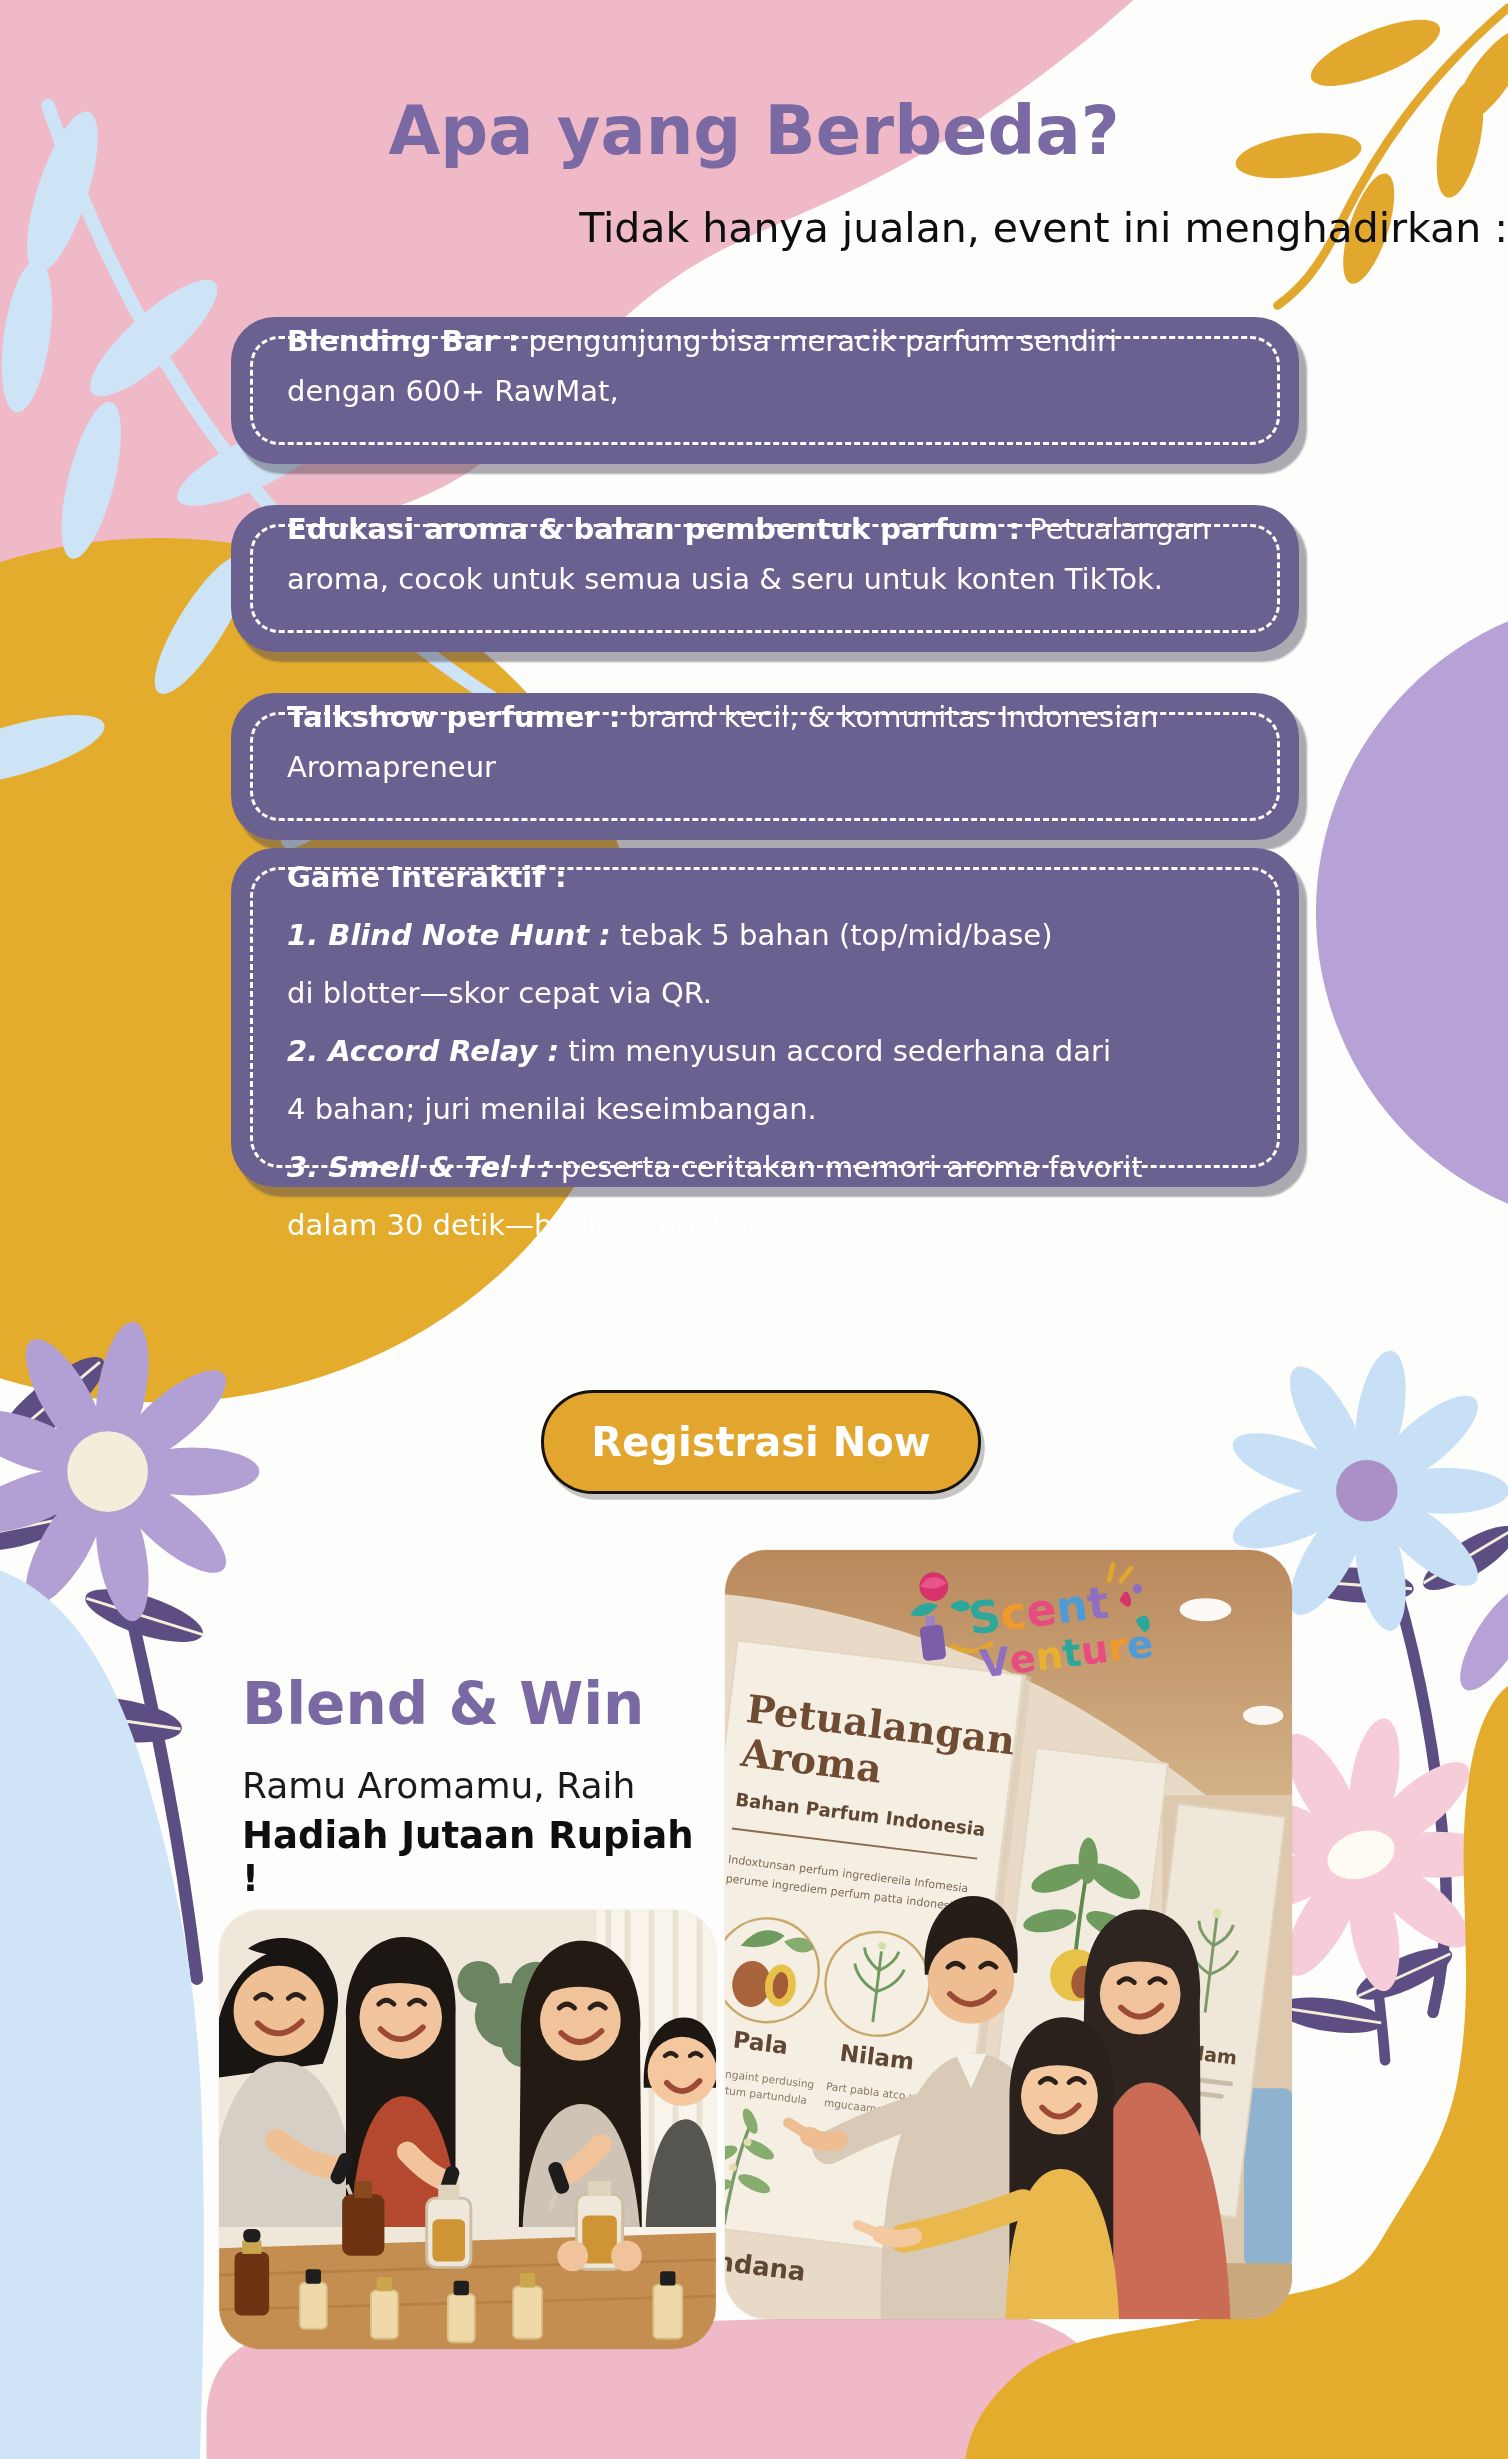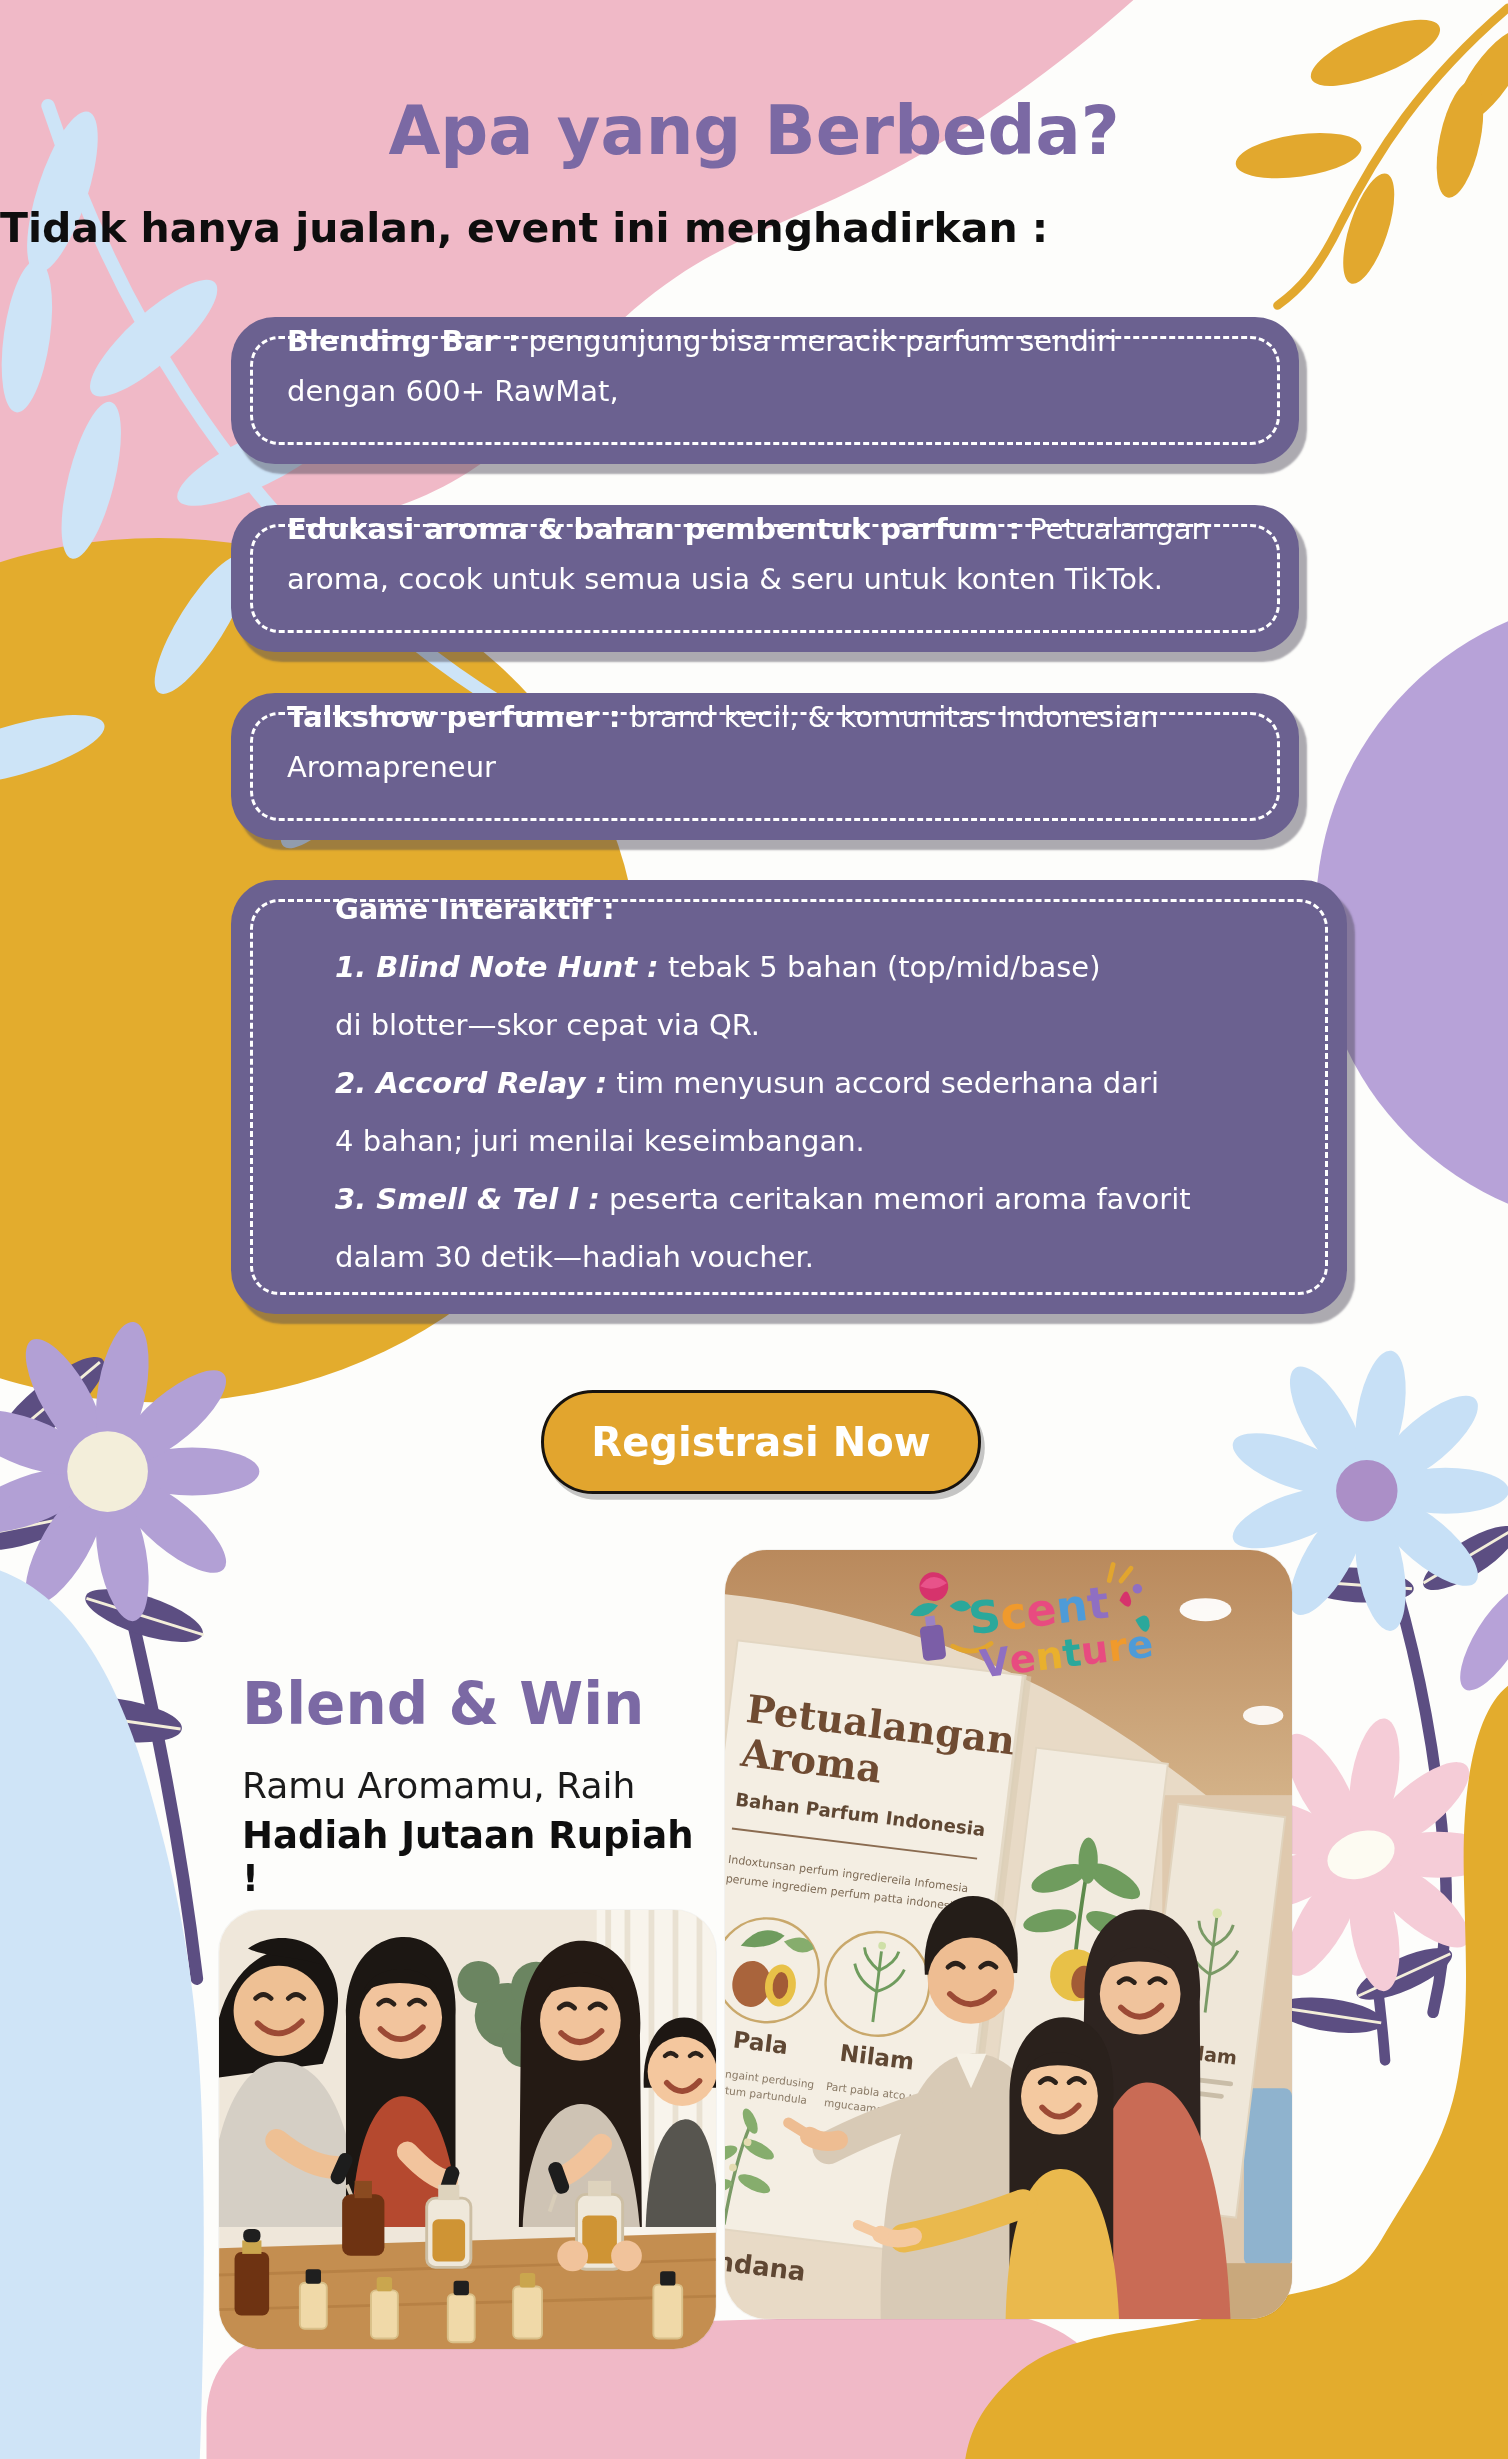--- a/index.html
+++ b/index.html
@@ -7,37 +7,37 @@
     position:relative;width:1508px;height:2459px;overflow:hidden;
     background:#fdfdfb;font-family:"DejaVu Sans","Liberation Sans",sans-serif;
   }
   .decor{position:absolute;left:0;top:0;width:1508px;height:2459px;z-index:0;}
 
   .h1{
     position:absolute;top:92px;left:0;width:100%;text-align:center;z-index:2;
     font-size:67px;font-weight:bold;color:#7b69a4;letter-spacing:0px;
   }
   .subtitle{
-    position:absolute;top:204px;left:0;width:100%;text-align:left;z-index:2;
-    font-size:41px;font-weight:bold;color:#0e0e0e;
+    position:absolute;top:204px;left:0;width:100%;text-align:right;z-index:2;
+    font-size:41px;font-weight:normal;color:#0e0e0e;
   }
 
   .card{
     position:absolute;left:231px;width:1068px;z-index:2;
     background:#6b6190;border-radius:44px;
     box-shadow:7.7px 9.6px 1.9px rgba(73,68,84,0.45);
     display:flex;
   }
   .card .dash{position:absolute;inset:19px;border:3.8px dashed #ffffff;border-radius:29px;pointer-events:none;}
   .card .ctext{position:relative;padding:0 56px;color:#ffffff;font-size:29px;line-height:1.72;white-space:nowrap;}
   .card b{font-weight:bold;}
   #card1{top:317px;height:147px;}
   #card2{top:505px;height:147px;}
   #card3{top:693px;height:147px;}
-  #card4{top:880px;height:434px;padding-left:48px;}
+  #card4{top:848px;height:339px;}
   #card4 .ctext{line-height:58px;font-size:29px;}
   .game-title{font-weight:bold;font-style:italic;}
 
   .cta{
     position:absolute;left:541px;top:1390px;width:434px;height:98px;z-index:2;
     background:#e2a52e;border:3.8px solid #17130f;border-radius:58px;
     box-shadow:3.8px 5.8px 0 rgba(0,0,0,0.22);
     display:flex;align-items:center;justify-content:center;
     color:#ffffff;font-size:40px;font-weight:bold;cursor:pointer;text-align:right;
   }

